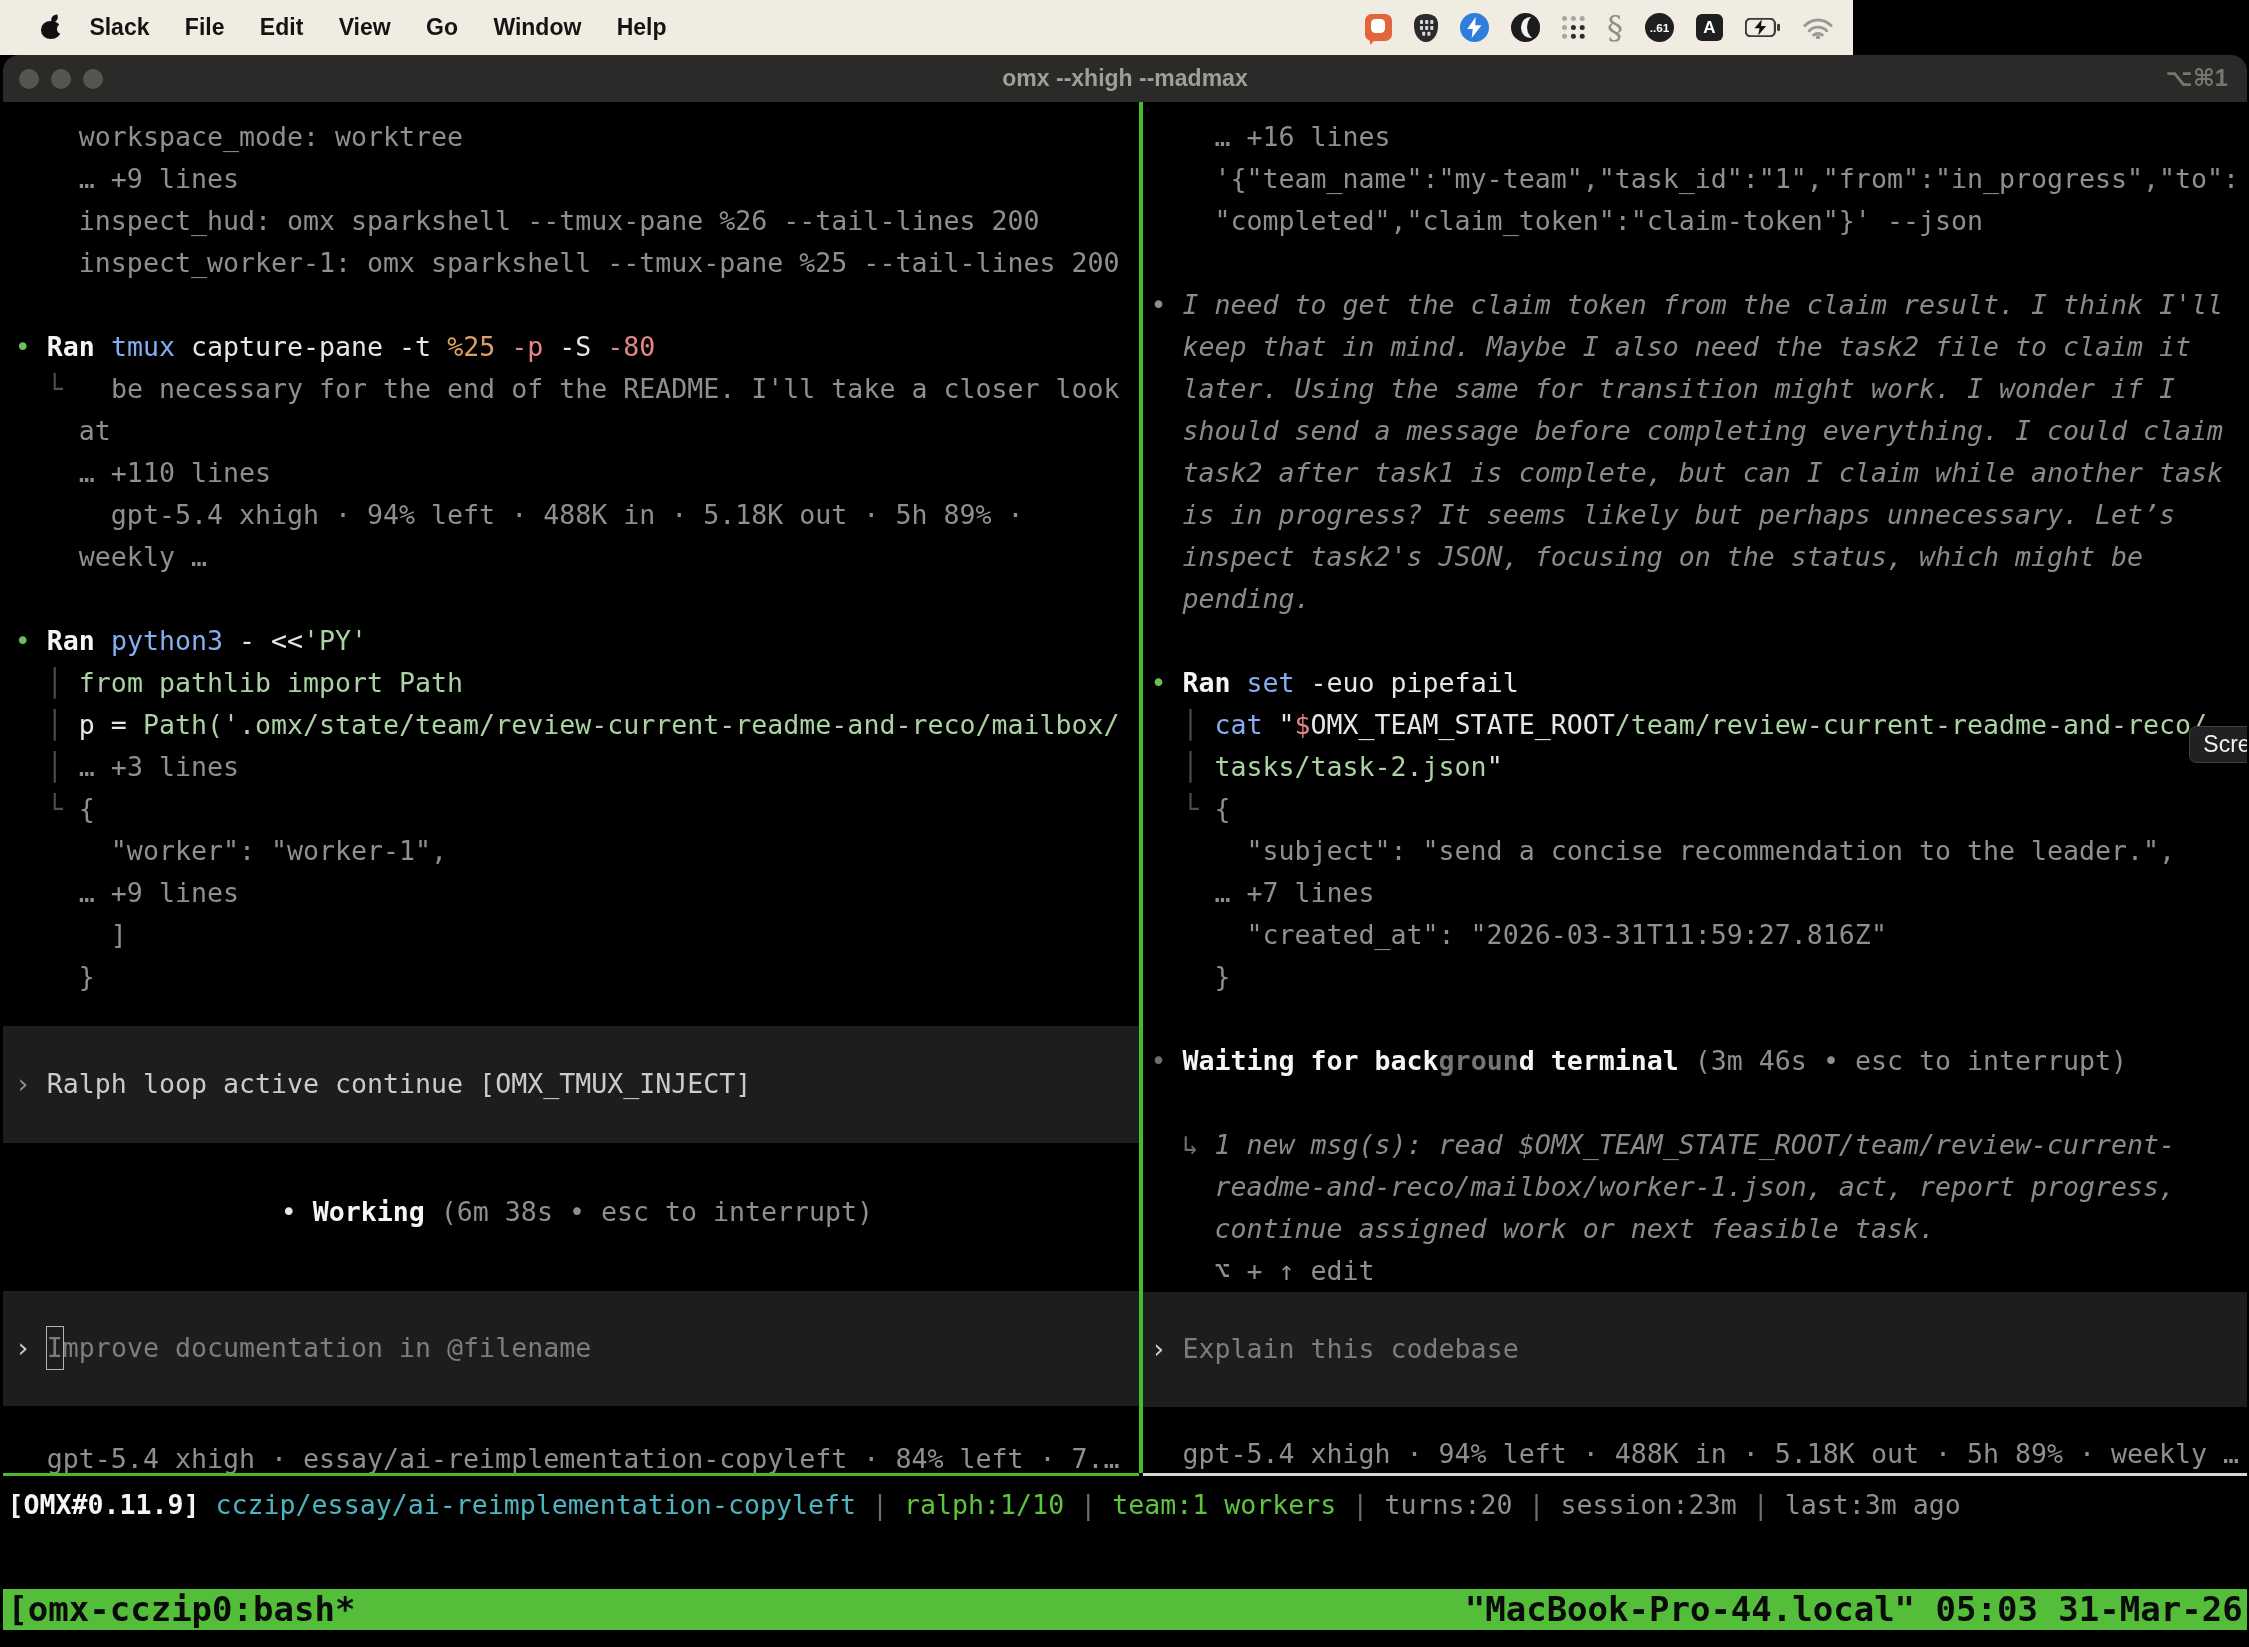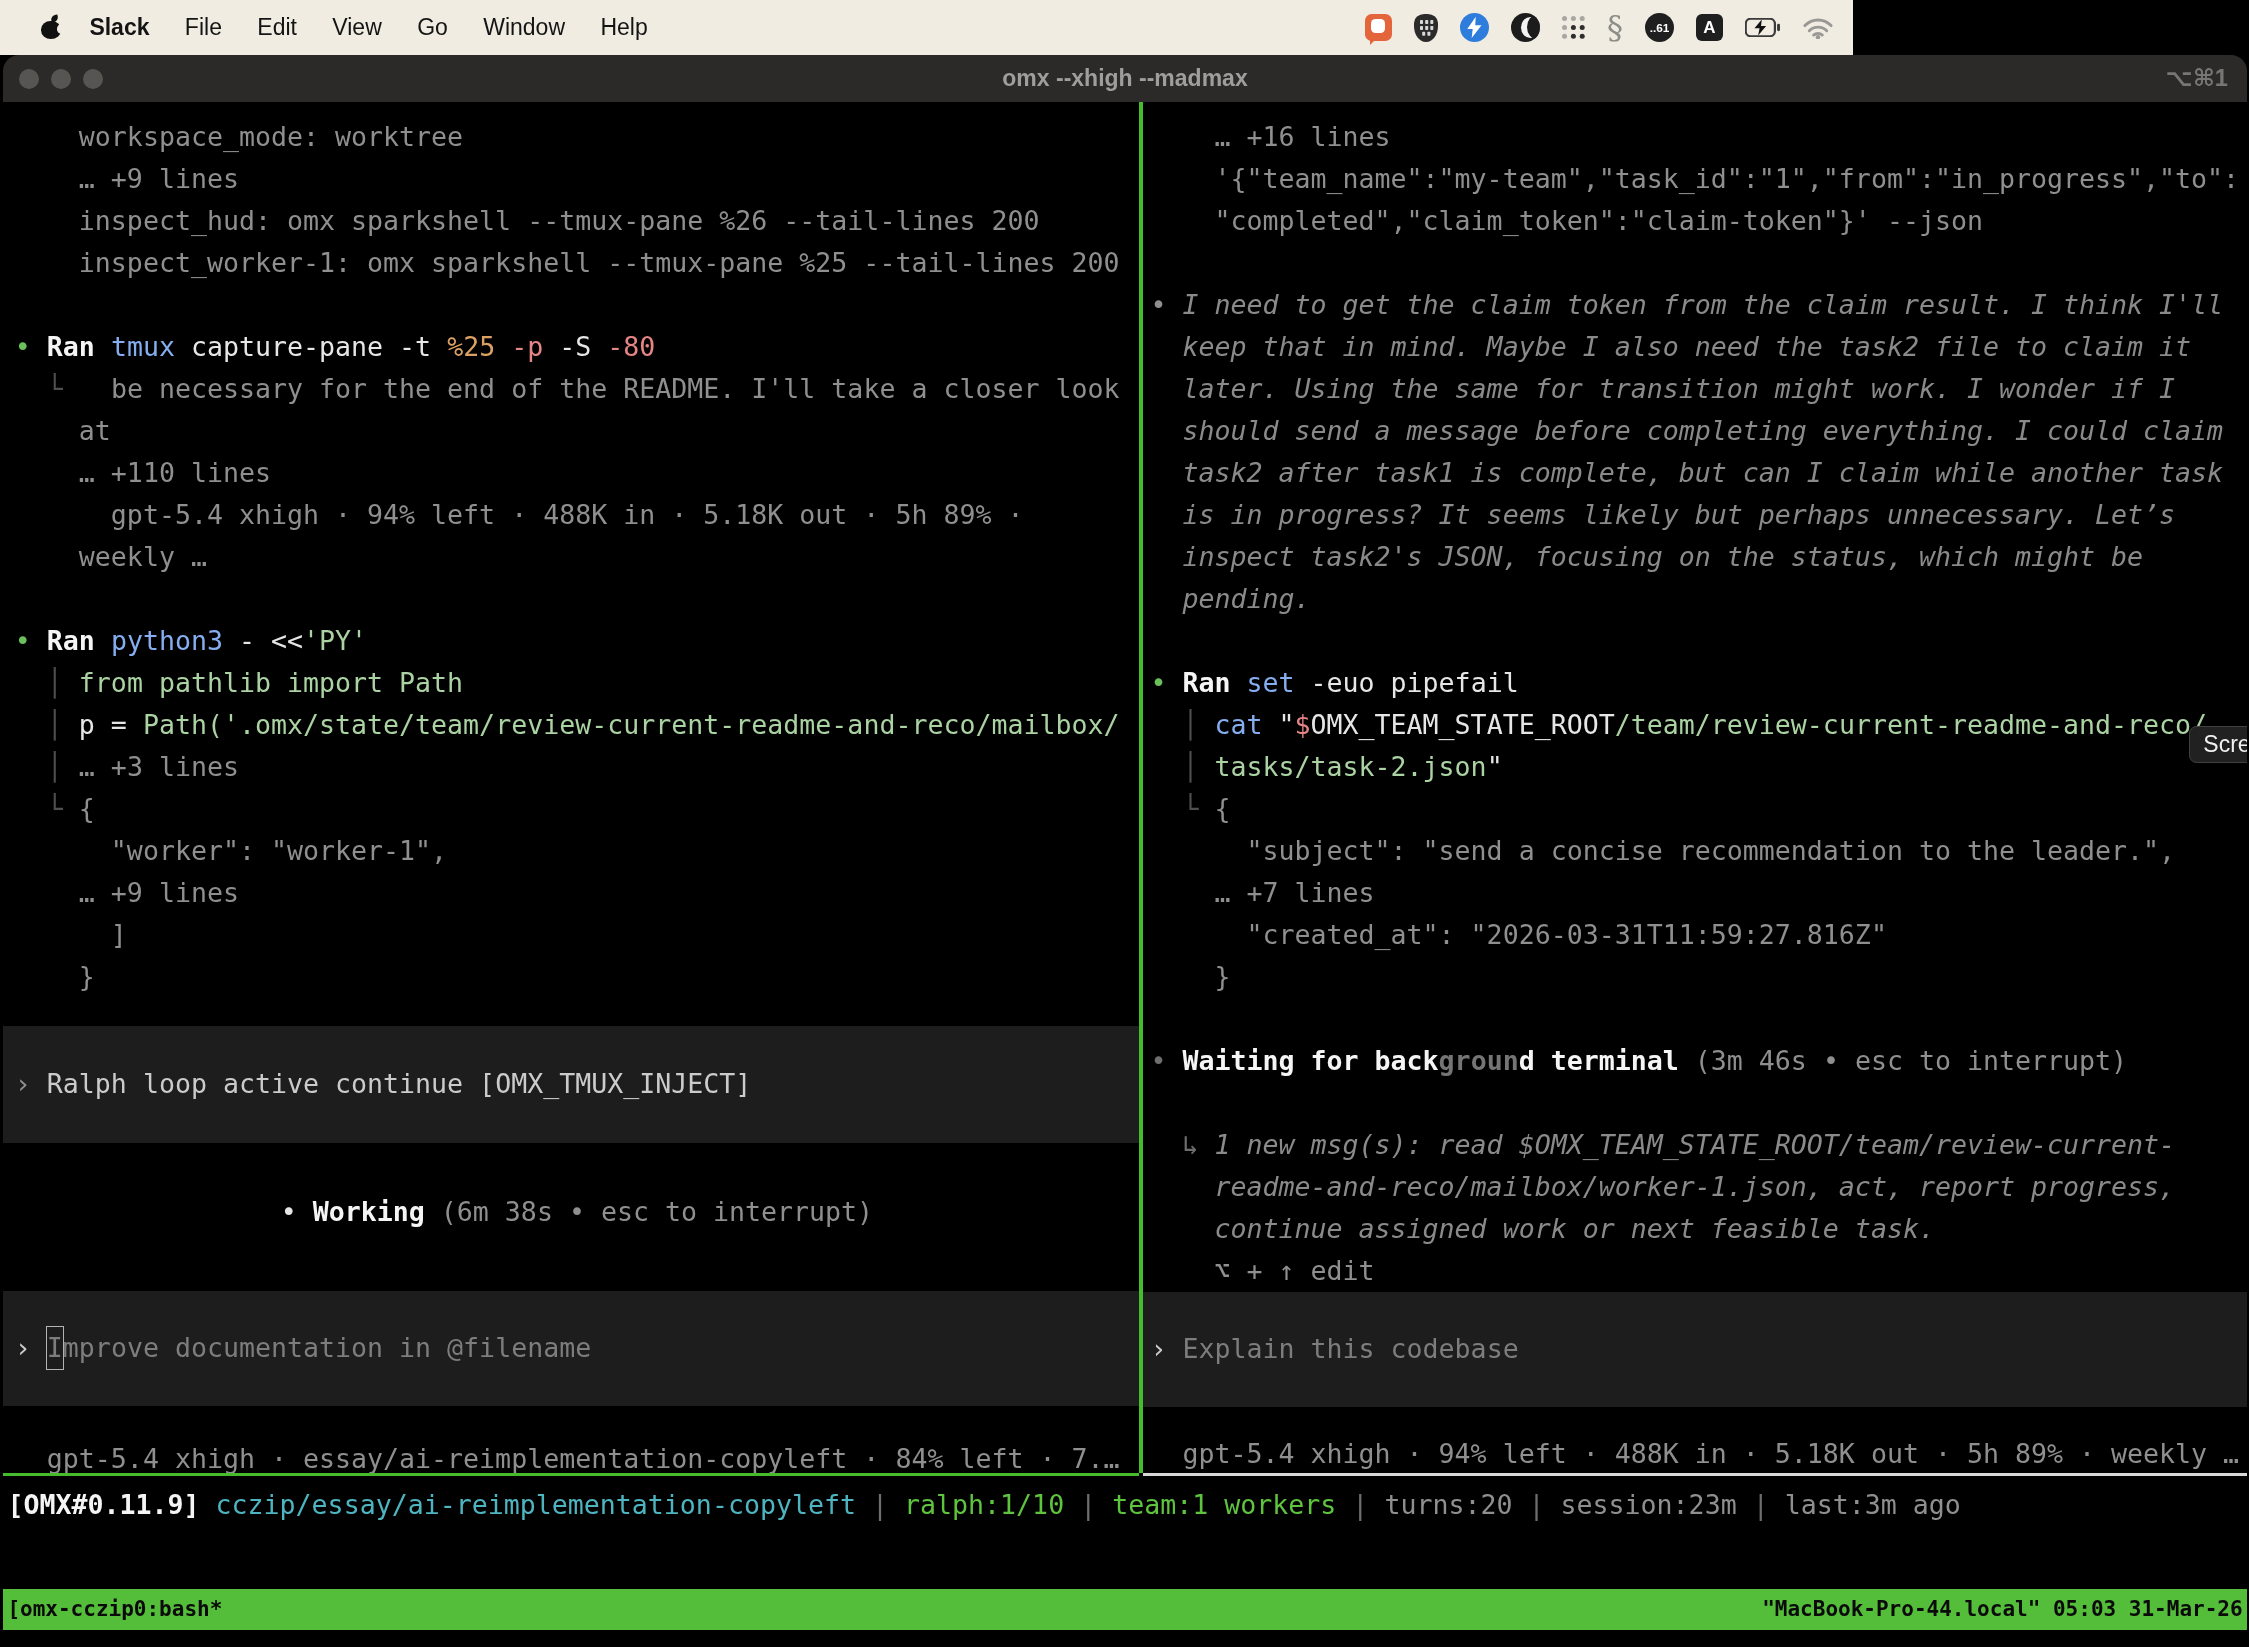--- a/index.html
+++ b/index.html
@@ -69,36 +69,36 @@
   .s-cyan{color:var(--cyan);} .s-lime{color:var(--lime);}
   .s-cursor{color:var(--ph);outline:1.5px solid #b3b3b3;outline-offset:-0.7px;}
 
   .omx-status{position:absolute;left:4.4px;right:0;top:1382px;height:42px;line-height:42px;white-space:pre;font-size:26.6px;}
 
   .tooltip{position:absolute;left:2186px;top:624px;width:111px;height:37px;background:#212121;
     border:1.5px solid #404040;border-radius:7.4px;color:#f1f1f1;font-family:"Liberation Sans","DejaVu Sans",sans-serif;
     font-size:23px;line-height:34px;padding-left:13.3px;box-sizing:border-box;}
 
   .tmuxbar{position:absolute;left:0;right:0;top:1487px;height:41px;background:var(--tmux_green);
-    color:#0a0a0a;font-size:21px;line-height:41px;font-weight:600;}
+    color:#0a0a0a;font-size:34px;line-height:41px;font-weight:600;}
   .tmux-left{position:absolute;left:4.4px;white-space:pre;}
   .tmux-right{position:absolute;right:4.4px;white-space:pre;}
 </style>
 </head>
 <body>
 
 <div class="menubar">
   <div class="left">
     <div class="apple">
       <i class="leaf"></i>
         <i class="body"></i>
         <i class="bite"></i>
     </div>
     <div class="menu-item app">Slack</div>
-    <div id="menu-items" style="display:flex;">
+    <div id="menu-items" style="display:flex;font-weight:bold;">
         <div class="menu-item">File</div>
         <div class="menu-item">Edit</div>
         <div class="menu-item">View</div>
         <div class="menu-item">Go</div>
         <div class="menu-item">Window</div>
         <div class="menu-item">Help</div>
       </div>
   </div>
   <div class="right">
     <div class="tray icon-chat">

